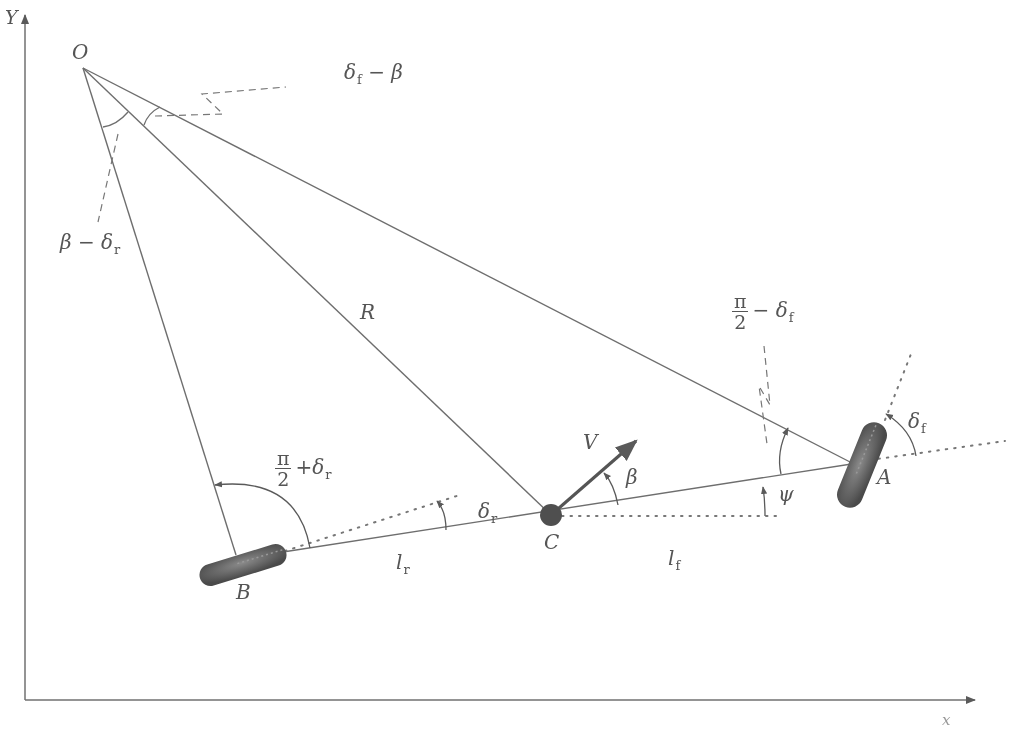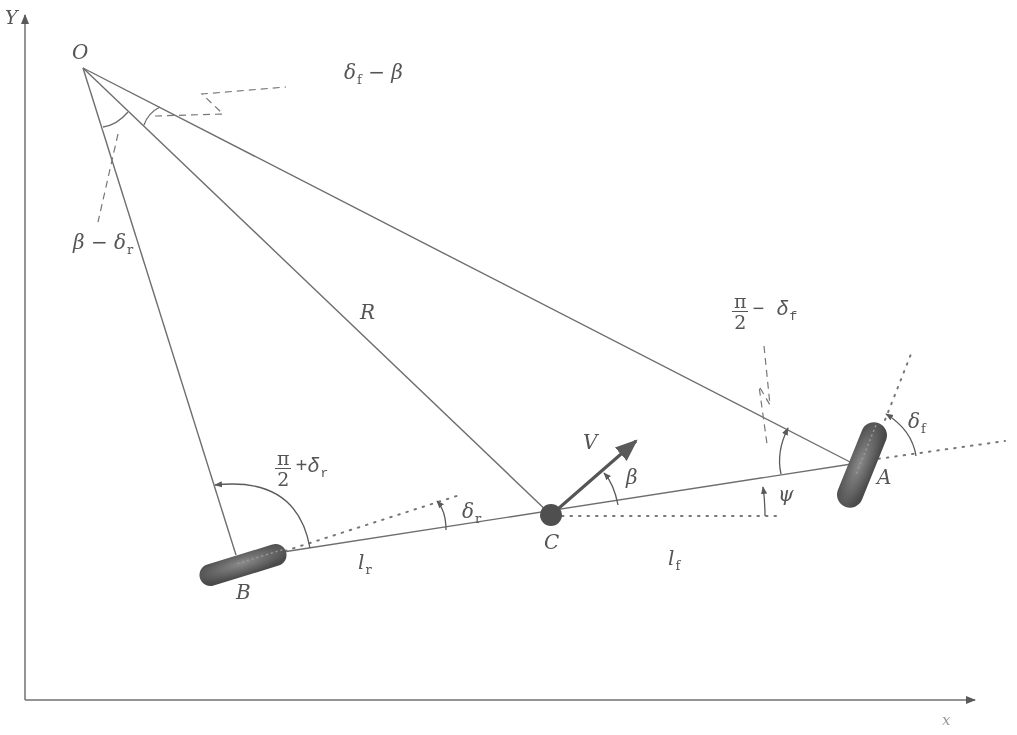--- a/index.html
+++ b/index.html
@@ -11,21 +11,21 @@
       font-style: italic;
       color: #555555;
       font-size: 20px;
       line-height: 1;
       white-space: nowrap;
     }
     .lbl .sub { font-style: normal; font-size: 13px; vertical-align: -5px; margin-left: 1px; }
     .frac { display: inline-flex; flex-direction: column; align-items: center; vertical-align: middle; font-style: normal; }
     .frac .num { font-size: 19px; line-height: 20px; padding: 0 2px; }
     .frac .den { font-size: 19px; line-height: 20px; border-top: 1.5px solid #555; padding: 0 2px; }
-    .rest { vertical-align: middle; margin-left: 4px; font-family: Liberation Mono, monospace; }
+    .rest { vertical-align: middle; margin-left: 4px; }
   </style>
 </head>
 <body>
 
 <svg id="canvas" viewBox="0 0 1017 735" xmlns="http://www.w3.org/2000/svg">
   <defs>
     <marker id="arrowHead" viewBox="0 0 10 10" refX="9" refY="5" markerWidth="7" markerHeight="7" orient="auto-start-reverse">
       <path d="M0,1 L10,5 L0,9 Z" fill="#5a5a5a"></path>
     </marker>
     <marker id="smallArrow" viewBox="0 0 10 10" refX="9" refY="5" markerWidth="6" markerHeight="6" orient="auto">
@@ -96,42 +96,42 @@
 <div class="lbl" style="left:942px; top:713px; font-size:15px; color:#999;">x</div>
 
 <div class="lbl" style="left:72px; top:42px;">O</div>
 <div class="lbl" style="left:877px; top:467px;">A</div>
 <div class="lbl" style="left:236px; top:582px;">B</div>
 <div class="lbl" style="left:544px; top:532px;">C</div>
 
 <div class="lbl" style="left:360px; top:302px;">R</div>
 <div class="lbl" style="left:583px; top:432px;">V</div>
 
-<div class="lbl" style="left:358px; top:552px;">
+<div class="lbl" style="left:396px; top:552px;">
   <span>l</span><span class="sub">r</span>
 </div>
 <div class="lbl" style="left:668px; top:548px;">
   <span>l</span><span class="sub">f</span>
 </div>
 
 <div class="lbl" style="left:626px; top:467px;">β</div>
 <div class="lbl" style="left:778px; top:484px;">ψ</div>
 
 <div class="lbl" style="left:908px; top:411px;">
   <span>δ</span><span class="sub">f</span>
 </div>
-<div class="lbl" style="left:462px; top:501px;">
+<div class="lbl" style="left:478px; top:501px;">
   <span>δ</span><span class="sub">r</span>
 </div>
 
 <div class="lbl" style="left:300px; top:62px;margin-left:44px;">
   <span>δ</span><span class="sub">f</span><span> − β</span>
 </div>
 
-<div class="lbl" style="left:73px; top:232px;">
+<div class="lbl" style="left:60px; top:232px;">
   <span>β − </span><span>δ</span><span class="sub">r</span>
 </div>
 
 <div class="lbl" style="left:732px; top:291px;">
   <span class="frac">
       <span class="num">π</span>
       <span class="den">2</span>
     </span><span class="rest"><span style="font-style:normal">−</span> <span>δ</span><span class="sub">f</span></span>
 </div>
 

